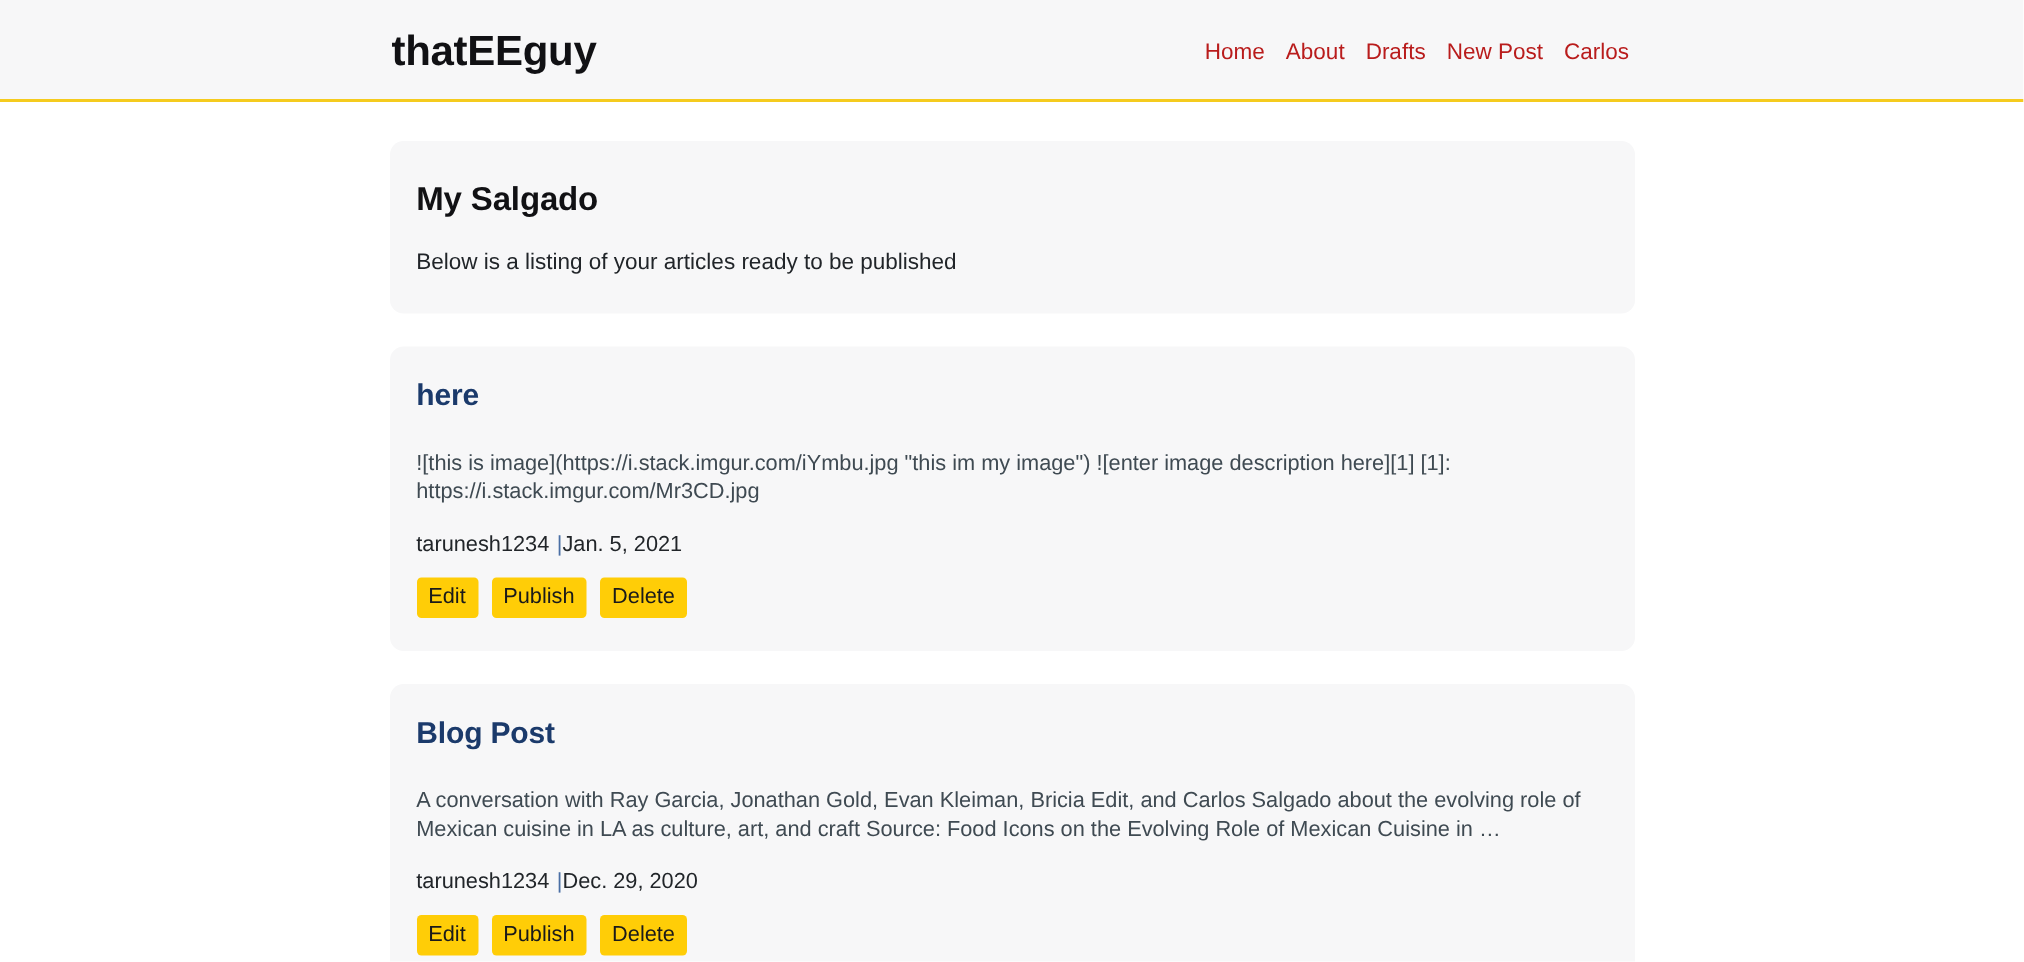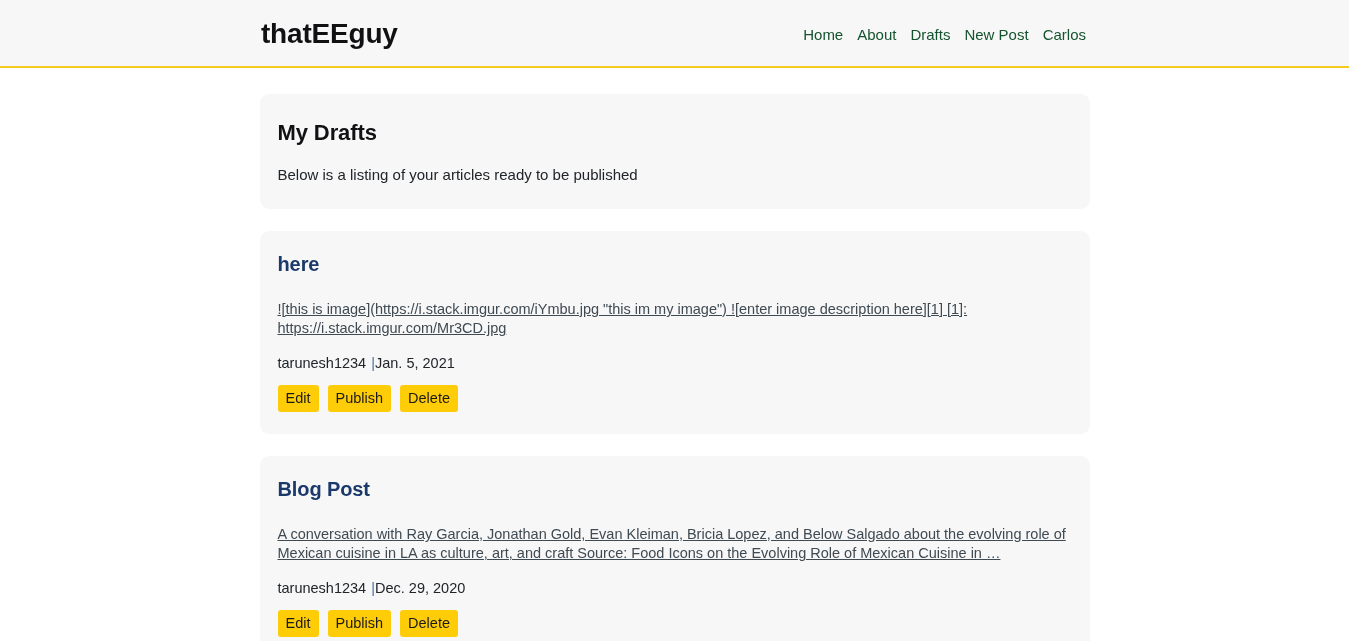--- a/index.html
+++ b/index.html
@@ -36,21 +36,21 @@
   .nav {
     margin-left: auto;
     display: flex;
     align-items: center;
     gap: 14px;
     padding-right: 263px;
     padding-top: 3px;
   }
   .nav-link {
     font-size: 15px;
-    color: #14532d;
+    color: #b91c1c;
     text-decoration: none;
     white-space: nowrap;
     line-height: 1;
   }
 
   
   .main {
     padding: 26px 0 0 0;
     display: flex;
     flex-direction: column;
@@ -88,21 +88,20 @@
     font-weight: bold;
     color: #1b3a6b;
     letter-spacing: -0.1px;
   }
   .article-body {
     margin: 0 0 16px 0;
     font-size: 14.5px;
     line-height: 1.33;
     color: #3f4a52;
     max-width: 800px;
-    text-decoration: underline;
   }
   .byline {
     margin: 0 0 14px 0;
     font-size: 14.5px;
     color: #212529;
     display: flex;
     align-items: baseline;
   }
   .byline-author { margin-right: 5px; }
   .byline-sep { color: #4a6fa5; margin-right: 0px; }
@@ -134,42 +133,42 @@
     <a class="nav-link" href="#">About</a>
     <a class="nav-link" href="#">Drafts</a>
     <a class="nav-link" href="#">New Post</a>
     <a class="nav-link" href="#">Carlos</a>
   </nav>
 </header>
 
 <main class="main">
 
   <section class="card intro-card">
-    <h1 class="page-title">My Drafts</h1>
+    <h1 class="page-title">My Salgado</h1>
     <p class="page-subtitle">Below is a listing of your articles ready to be published</p>
   </section>
 
   <article class="card article-card">
     <h2 class="article-title">here</h2>
     <p class="article-body">![this is image](https://i.stack.imgur.com/iYmbu.jpg "this im my image") ![enter image description here][1] [1]: https://i.stack.imgur.com/Mr3CD.jpg</p>
     <div class="byline">
       <span class="byline-author">tarunesh1234</span>
       <span class="byline-sep">|</span>
       <span class="byline-date">Jan. 5, 2021</span>
     </div>
     <div class="actions">
       <button class="btn">Edit</button>
       <button class="btn">Publish</button>
       <button class="btn">Delete</button>
     </div>
   </article>
 
   <article class="card article-card">
     <h2 class="article-title">Blog Post</h2>
-    <p class="article-body">A conversation with Ray Garcia, Jonathan Gold, Evan Kleiman, Bricia Lopez, and Below Salgado about the evolving role of Mexican cuisine in LA as culture, art, and craft Source: Food Icons on the Evolving Role of Mexican Cuisine in …</p>
+    <p class="article-body">A conversation with Ray Garcia, Jonathan Gold, Evan Kleiman, Bricia Edit, and Carlos Salgado about the evolving role of Mexican cuisine in LA as culture, art, and craft Source: Food Icons on the Evolving Role of Mexican Cuisine in …</p>
     <div class="byline">
       <span class="byline-author">tarunesh1234</span>
       <span class="byline-sep">|</span>
       <span class="byline-date">Dec. 29, 2020</span>
     </div>
     <div class="actions">
       <button class="btn">Edit</button>
       <button class="btn">Publish</button>
       <button class="btn">Delete</button>
     </div>

